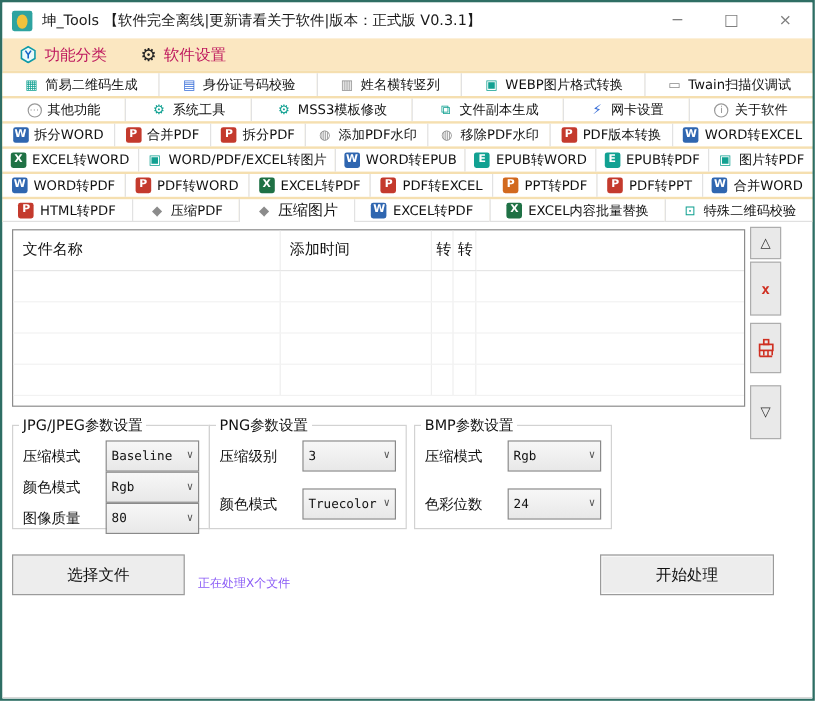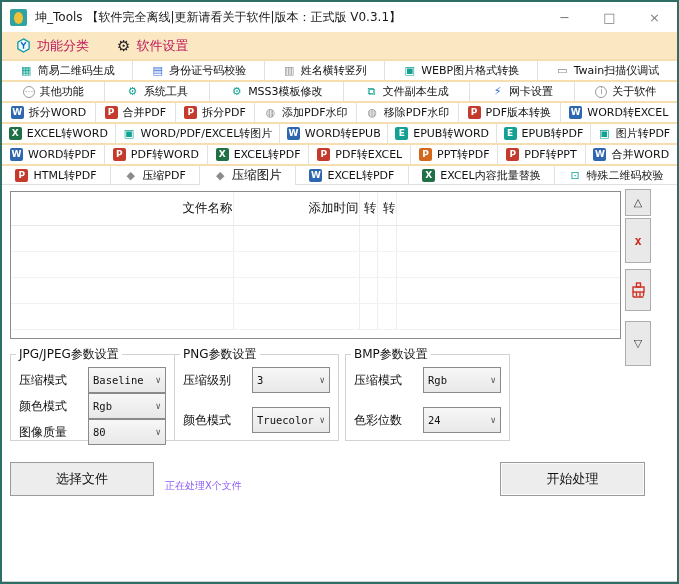--- a/index.html
+++ b/index.html
@@ -43,21 +43,21 @@
   .g-teal { color:#12a192; }
   .g-blue { color:#3a6fd8; }
   .g-gray { color:#8b8b8b; }
   .circ { border:1px solid #9a9a9a; border-radius:50%; width:12px; height:12px; font-size:8px; }
   
   .content { position:relative; height:399px; background:#fff; }
   .content::after { content:""; position:absolute; left:0; right:0; bottom:2px; height:1px; background:#cfcfcf; }
   .ftable { position:absolute; left:8px; top:6px; width:611px; height:148px;
             border:1px solid #8c8c8c; background:#fff; overflow:hidden; }
   .ftable table { width:100%; border-collapse:collapse; table-layout:fixed; }
-  .ftable th { font-weight:normal; font-size:12.5px; text-align:right; padding-left:8px; height:33px;
+  .ftable th { font-weight:normal; font-size:12.5px; text-align:left; padding-left:8px; height:33px;
                border-bottom:1px solid #e6e6e6; border-right:1px solid #eeeeee; color:#111; }
   .ftable th.narrow { padding-left:4px; }
   .ftable th:last-child, .ftable td:last-child { border-right:none; }
   .ftable td { height:26px; border-bottom:1px solid #f2f2f2; border-right:1px solid #eeeeee; }
   .sbtn { position:absolute; left:623px; width:26px; background:#e9e9e9; border:1px solid #adadad;
           display:flex; align-items:center; justify-content:center; font-size:11px; color:#333; cursor:default; }
   #sb-up    { top:4px;   height:27px; }
   #sb-del   { top:33px;  height:45px; color:#cf2f21; font-weight:bold; font-family:"DejaVu Sans Mono",monospace; font-size:12px; }
   #sb-clear { top:84px;  height:42px; }
   #sb-down  { top:136px; height:45px; }

